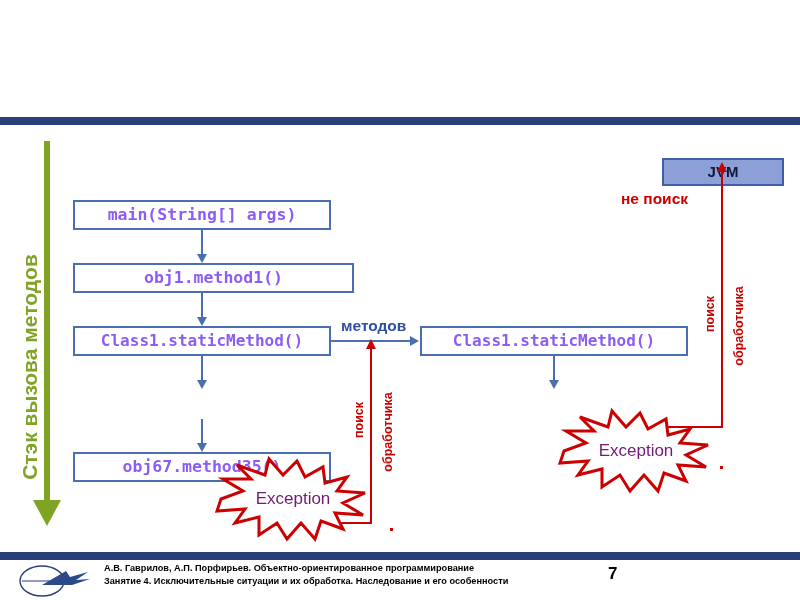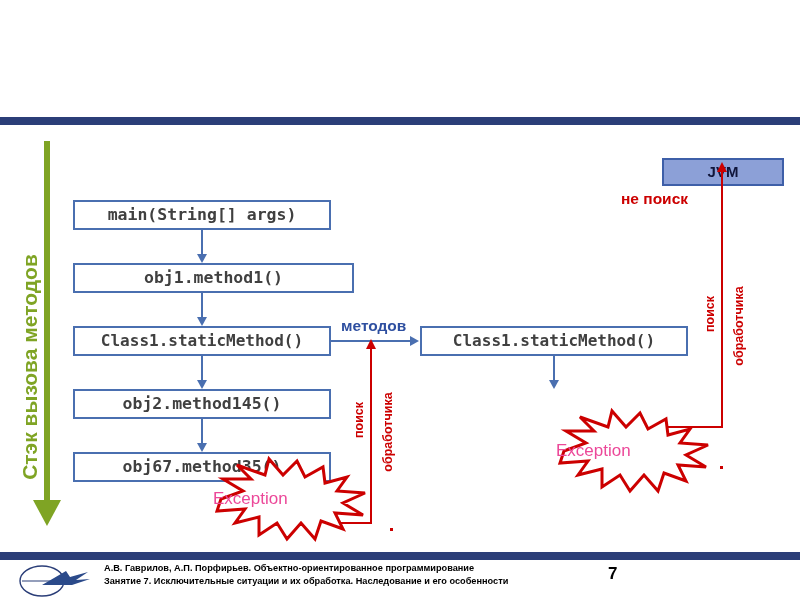--- a/index.html
+++ b/index.html
@@ -91,21 +91,21 @@
     position: absolute;
     box-sizing: border-box;
     border: 2px solid #4A6FB0;
     background: #ffffff;
     height: 30px;
     line-height: 26px;
     text-align: center;
     font-family: "DejaVu Sans Mono", "Liberation Mono", monospace;
     font-weight: bold;
     font-size: 16.5px;
-    color: #404040;
+    color: #8b5cf6;
     white-space: nowrap;
     overflow: hidden;
   }
   .mbox.tight { font-size: 16px; }
 
   
   .jvm-box {
     position: absolute;
     left: 662px;
     top: 13px;
@@ -199,24 +199,24 @@
   }
 
   
   .burst {
     position: absolute;
   }
   .burst svg { display: block; }
   .burst-text {
     position: absolute;
     left: 0; right: 0;
-    text-align: left;
+    text-align: center;
     font-family: "Liberation Sans", sans-serif;
     font-size: 17px;
-    color: #ec4899;
+    color: #701a75;
     white-space: nowrap;
   }
 
   
   .footer-rule {
     position: absolute;
     left: 0px;
     top: 552px;
     width: 800px;
     height: 8px;
@@ -276,21 +276,20 @@
 
     <div class="stack-bar"></div>
     <div class="stack-arrowhead"></div>
     <div class="stack-label">Стэк вызова методов</div>
 
     <div class="jvm-box">JVM</div>
 
     <div class="mbox" style="left:73px; top:75px; width:258px;">main(String[] args)</div>
     <div class="mbox" style="left:73px; top:138px; width:281px;">obj1.method1()</div>
     <div class="mbox tight" style="left:73px; top:201px; width:258px;">Class1.staticMethod()</div>
-    <div class="mbox" style="left:73px; top:264px; width:258px;">obj2.method145()</div>
     <div class="mbox" style="left:73px; top:327px; width:258px;">obj67.method35()</div>
 
     <div class="vline-blue" style="left:201px; top:105px; height:26px;"></div>
     <div class="arrow-down-blue" style="left:197px; top:129px;"></div>
 
     <div class="vline-blue" style="left:201px; top:168px; height:26px;"></div>
     <div class="arrow-down-blue" style="left:197px; top:192px;"></div>
 
     <div class="vline-blue" style="left:201px; top:231px; height:26px;"></div>
     <div class="arrow-down-blue" style="left:197px; top:255px;"></div>
@@ -341,18 +340,18 @@
 
   <div class="footer-rule"></div>
   <div class="footer">
     <svg class="logo" viewBox="0 0 80 36">
       <ellipse cx="28" cy="18" rx="22" ry="15" fill="none" stroke="#2B3E78" stroke-width="1.4"></ellipse>
       <line x1="8" y1="18" x2="50" y2="18" stroke="#2B3E78" stroke-width="1.2"></line>
       <path d="M28 22 L52 8 L56 14 L74 9 L62 17 L76 16 L58 22 Z" fill="#2B4A8A"></path>
     </svg>
     <div class="footer-text">
       <div>А.В. Гаврилов, А.П. Порфирьев. Объектно-ориентированное программирование</div>
-      <div>Занятие 7. Исключительные ситуации и их обработка. Наследование и его особенности</div>
+      <div>Занятие 4. Исключительные ситуации и их обработка. Наследование и его особенности</div>
     </div>
     <div class="page-num">7</div>
   </div>
 
 </div>
 
 </body></html>

